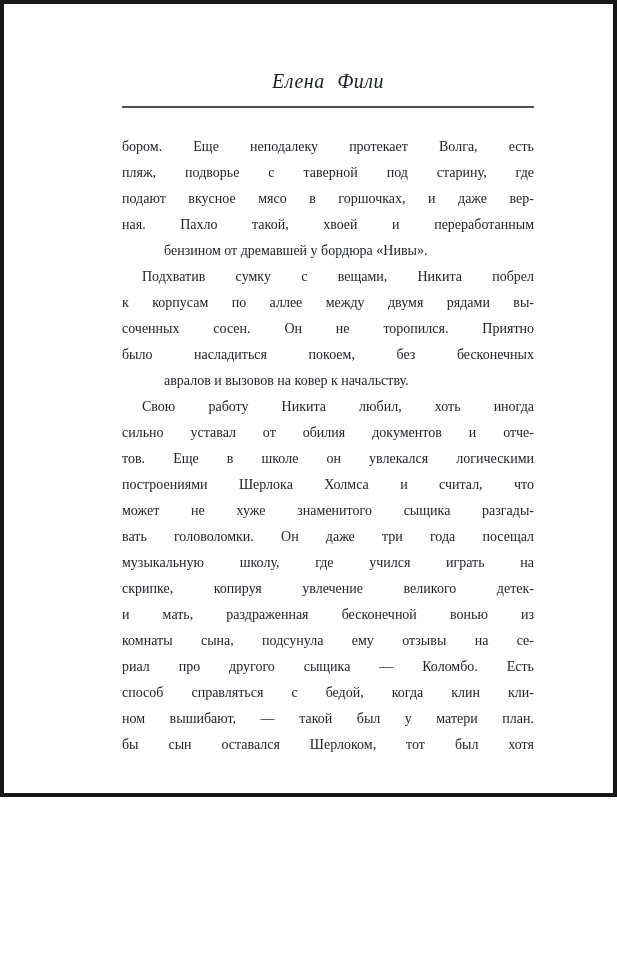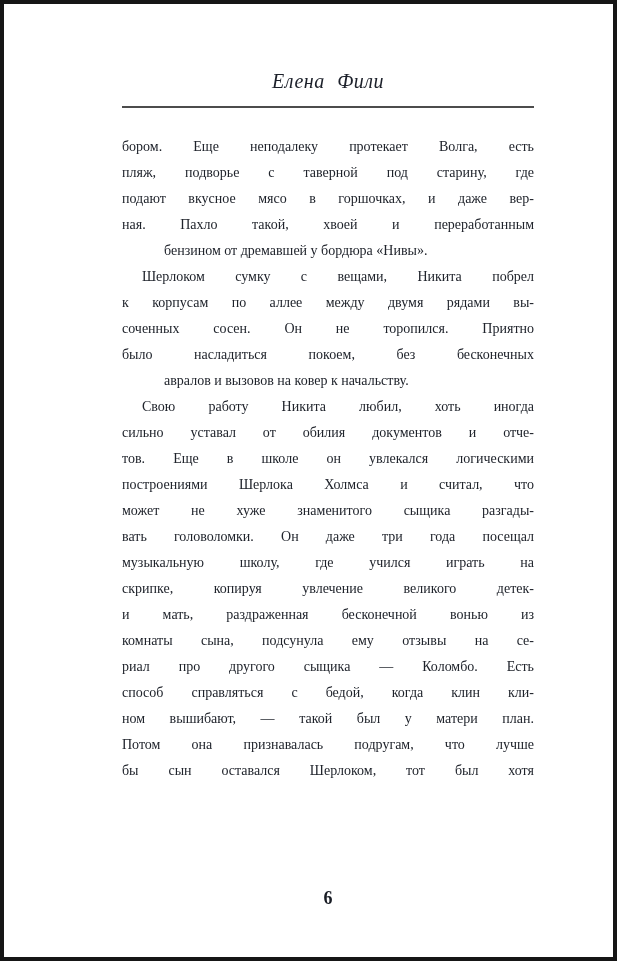--- a/index.html
+++ b/index.html
@@ -3,21 +3,21 @@
 <meta charset="utf-8">
 <style>
   html, body {
     margin: 0;
     padding: 0;
     background: #ffffff;
   }
   .book-page {
     position: relative;
     width: 617px;
-    height: 961px;
+    height: 797px;
     box-sizing: border-box;
     background: #ffffff;
     border: 4px solid #161616;
     overflow: hidden;
     font-family: "Liberation Serif", "DejaVu Serif", serif;
     color: #20242c;
   }
   .running-header {
     position: absolute;
     left: 118px;
@@ -74,35 +74,34 @@
 
 <div class="book-page">
   <div class="running-header">Елена Фили</div>
   <div class="header-rule"></div>
   <div class="text-block">
       <div class="line">бором. Еще неподалеку протекает Волга, есть</div>
       <div class="line">пляж, подворье с таверной под старину, где</div>
       <div class="line">подают вкусное мясо в горшочках, и даже вер-</div>
       <div class="line">ная. Пахло такой, хвоей и переработанным</div>
       <div class="line no-justify">бензином от дремавшей у бордюра «Нивы».</div>
-      <div class="line indent">Шерлоком сумку с вещами, Никита побрел</div>
+      <div class="line indent">Подхватив сумку с вещами, Никита побрел</div>
       <div class="line">к корпусам по аллее между двумя рядами вы-</div>
       <div class="line">соченных сосен. Он не торопился. Приятно</div>
       <div class="line">было насладиться покоем, без бесконечных</div>
       <div class="line no-justify">авралов и вызовов на ковер к начальству.</div>
       <div class="line indent">Свою работу Никита любил, хоть иногда</div>
       <div class="line">сильно уставал от обилия документов и отче-</div>
       <div class="line">тов. Еще в школе он увлекался логическими</div>
       <div class="line">построениями Шерлока Холмса и считал, что</div>
       <div class="line">может не хуже знаменитого сыщика разгады-</div>
       <div class="line">вать головоломки. Он даже три года посещал</div>
       <div class="line">музыкальную школу, где учился играть на</div>
       <div class="line">скрипке, копируя увлечение великого детек-</div>
       <div class="line">и мать, раздраженная бесконечной вонью из</div>
       <div class="line">комнаты сына, подсунула ему отзывы на се-</div>
       <div class="line">риал про другого сыщика — Коломбо. Есть</div>
       <div class="line">способ справляться с бедой, когда клин кли-</div>
       <div class="line">ном вышибают, — такой был у матери план.</div>
-      <div class="line">Потом она признавалась подругам, что лучше</div>
       <div class="line">бы сын оставался Шерлоком, тот был хотя</div>
     </div>
   <div class="page-footer">6</div>
 </div>
 
 </body></html>

